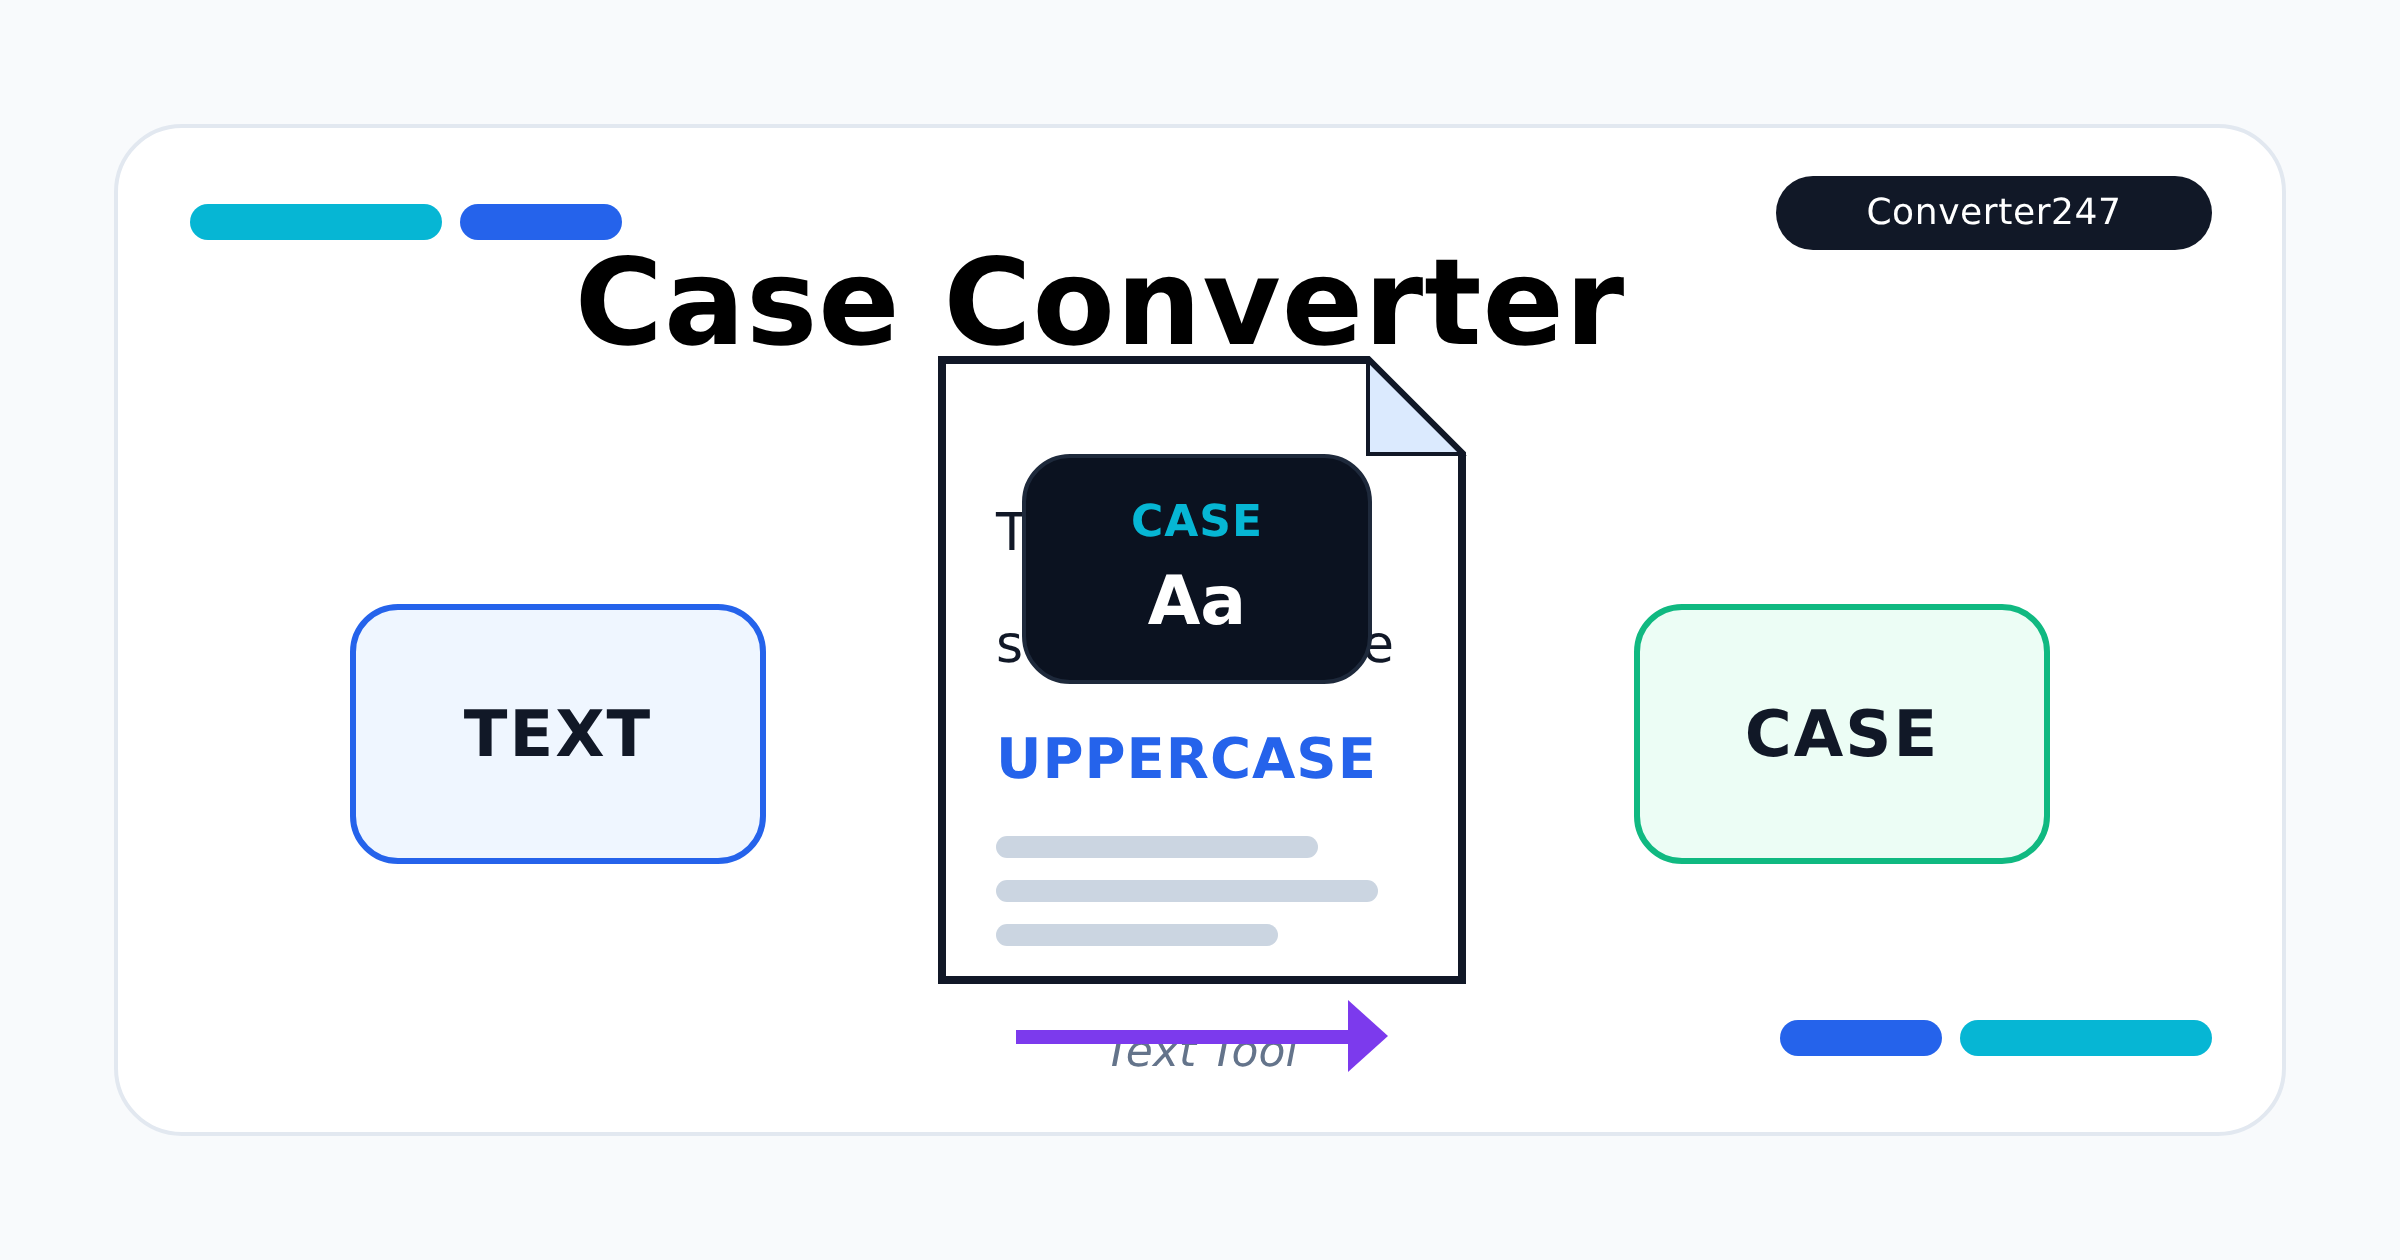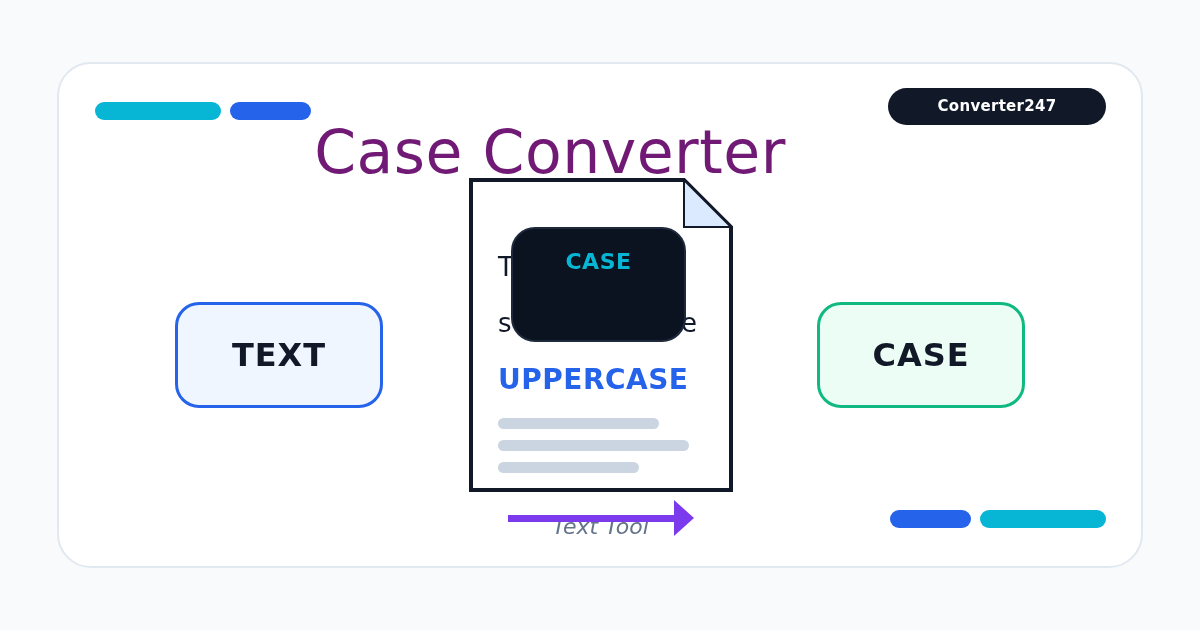--- a/index.html
+++ b/index.html
@@ -20,39 +20,39 @@
       box-sizing: border-box;
     }
     .pill { position: absolute; height: 18px; border-radius: 9px; }
     .brand {
       position: absolute;
       left: 888px; top: 88px;
       width: 218px; height: 37px;
       background: #111827;
       border-radius: 19px;
       color: #ffffff;
-      font-weight: bold;
-      font-size: 15px;
+      font-weight: normal;
+      font-size: 18px;
       line-height: 37px;
       text-align: center;
       letter-spacing: 0.3px;
     }
     .title {
       position: absolute;
       left: 0; width: 1100px; top: 114px;
       text-align: center;
-      font-weight: normal;
+      font-weight: bold;
       font-size: 60px;
-      color: #701a75;
+      color: #000000;
       line-height: 76px;
       letter-spacing: 0.5px;
     }
     .box {
       position: absolute;
-      width: 208px; height: 106px;
+      width: 208px; height: 130px;
       border-radius: 24px;
       border: 3px solid;
       box-sizing: border-box;
       display: flex; align-items: center; justify-content: center;
       font-weight: bold; font-size: 32px; color: #111827;
       letter-spacing: 1px;
     }
     .box-text { left: 175px; top: 302px; border-color: #2563eb; background: #eff6ff; }
     .box-case { left: 817px; top: 302px; border-color: #10b981; background: #ecfdf5; }
     .doc {
@@ -130,20 +130,21 @@
 <div class="doc-line-text" style="left:681px;top:308px;">e</div>
 
 <div class="upper">UPPERCASE</div>
 
 <div class="line" style="top:418px;width:161px;"></div>
 <div class="line" style="top:440px;width:191px;"></div>
 <div class="line" style="top:462px;width:141px;"></div>
 
 <div class="badge">
   <div class="badge-top">CASE</div>
+  <div class="badge-main">Aa</div>
 </div>
 
 <div class="tool-label">Text Tool</div>
 
 <svg class="arrow" width="190" height="40" viewBox="0 0 190 40">
   <rect x="2" y="17" width="168" height="7" fill="#7c3aed"></rect>
   <path d="M168 2 L188 20 L168 38 Z" fill="#7c3aed"></path>
 </svg>
 
 </body></html>

